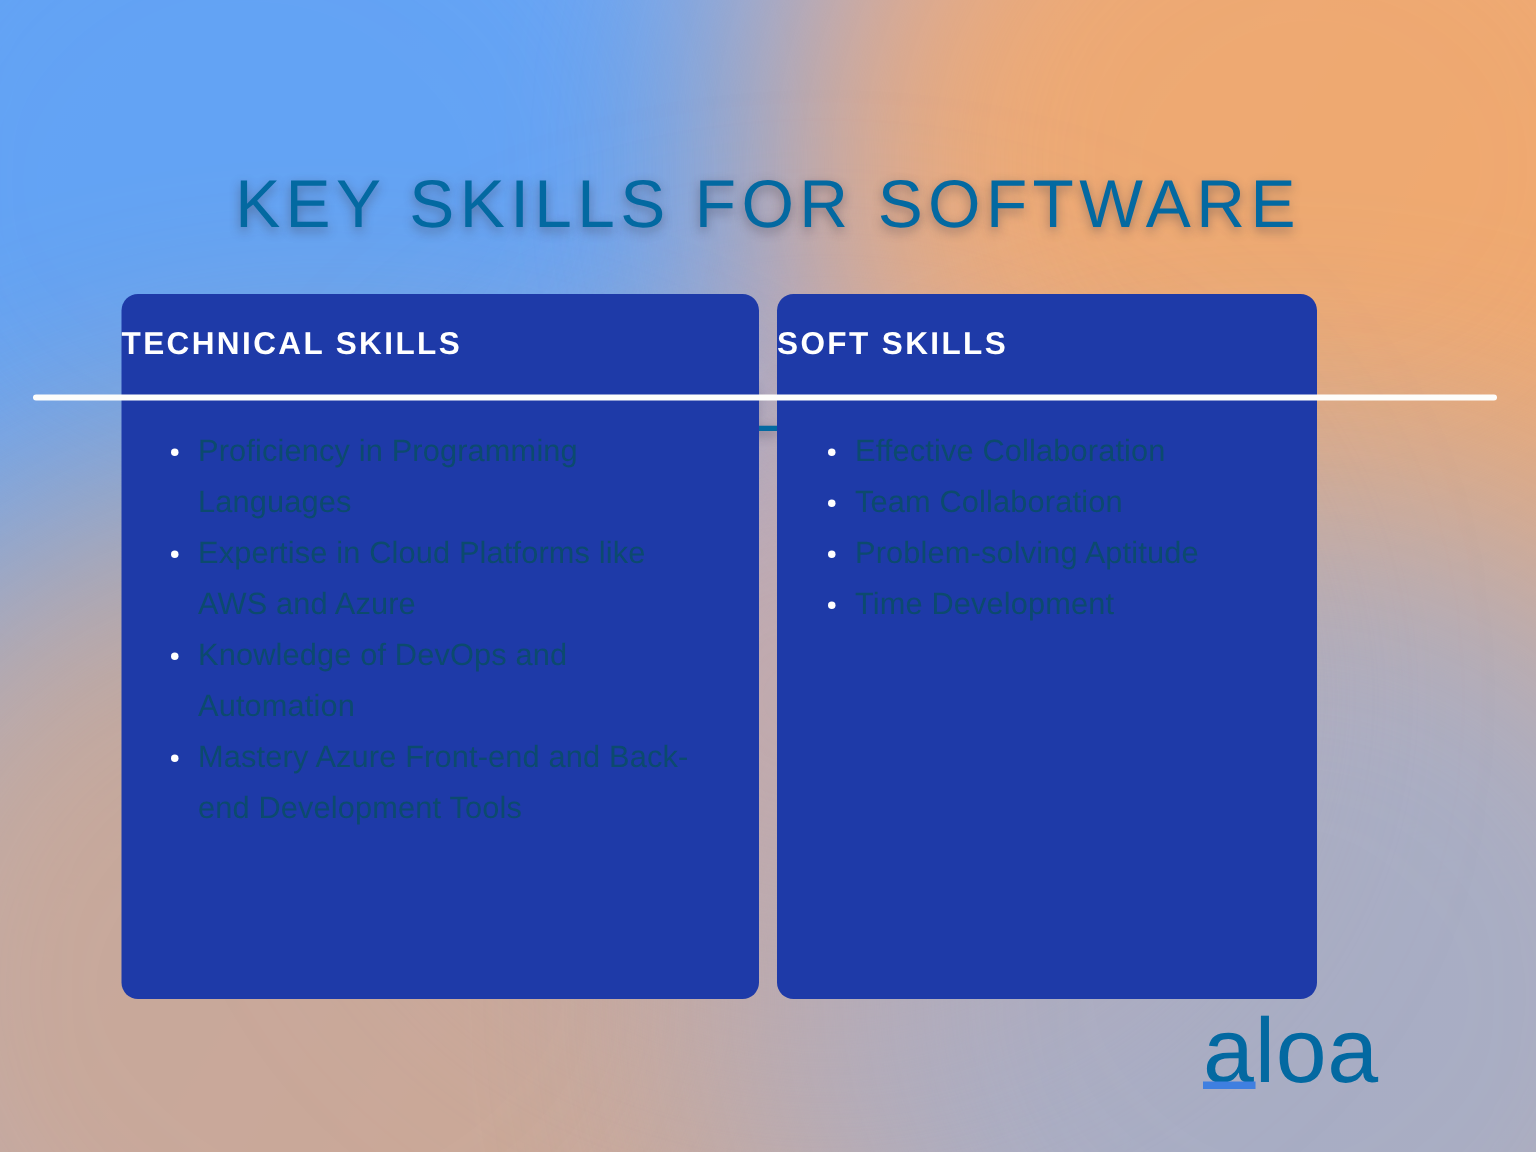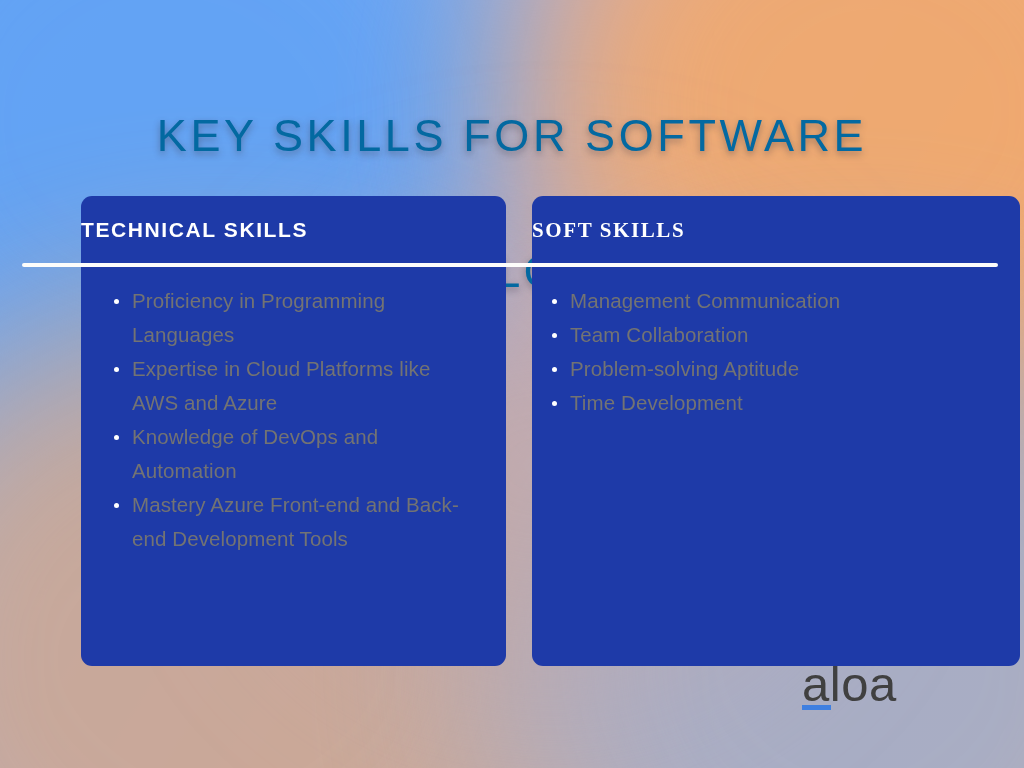--- a/index.html
+++ b/index.html
@@ -84,21 +84,21 @@
 
   
   .card {
     position: absolute;
     top: 196px;
     height: 470px;
     background: #1e3aa8;
     border-radius: 11px;
   }
   .card-left  { left: 81px;  width: 425px; }
-  .card-right { left: 532px; width: 488px; font-family: Liberation Serif, serif; }
+  .card-right { left: 518px; width: 360px; }
 
   .card-head {
     position: absolute;
     left: 0; right: 0;
     top: 22px;
     text-align: left;
     color: #ffffff;
     font-size: 21px;
     font-weight: bold;
     letter-spacing: 1.6px;
@@ -122,21 +122,21 @@
     margin: 0;
     padding: 0;
     list-style: none;
   }
   .list-left  { left: 110px; width: 370px; }
   .list-right { left: 548px; width: 380px; }
 
   .list li {
     position: relative;
     padding-left: 22px;
-    color: #737373;
+    color: #0c4a6e;
     font-size: 20.5px;
     line-height: 34px;
     font-weight: 400;
     letter-spacing: .1px;
     margin-bottom: 0;
   }
   .list li::before {
     content: "";
     position: absolute;
     left: 4px;
@@ -144,23 +144,23 @@
     width: 5px;
     height: 5px;
     border-radius: 50%;
     background: #ffffff;
   }
 
   
   .logo {
     position: absolute;
     left: 802px;
-    top: 656px;
-    color: #404040;
-    font-size: 49px;
+    top: 672px;
+    color: #0369a1;
+    font-size: 61px;
     line-height: 56px;
     font-weight: 400;
     letter-spacing: .5px;
   }
   .logo .mark {
     position: relative;
     display: inline-block;
   }
   .logo .mark::after {
     content: "";
@@ -200,21 +200,21 @@
   <div class="rule"></div>
 
   <ul class="list list-left">
     <li>Proficiency in Programming Languages</li>
     <li>Expertise in Cloud Platforms like AWS and Azure</li>
     <li>Knowledge of DevOps and Automation</li>
     <li>Mastery Azure Front-end and Back-end Development Tools</li>
   </ul>
 
   <ul class="list list-right">
-    <li>Management Communication</li>
+    <li>Effective Collaboration</li>
     <li>Team Collaboration</li>
     <li>Problem-solving Aptitude</li>
     <li>Time Development</li>
   </ul>
 
   <div class="logo"><span class="mark">a</span><span>loa</span></div>
 
 </div>
 
 </body></html>

